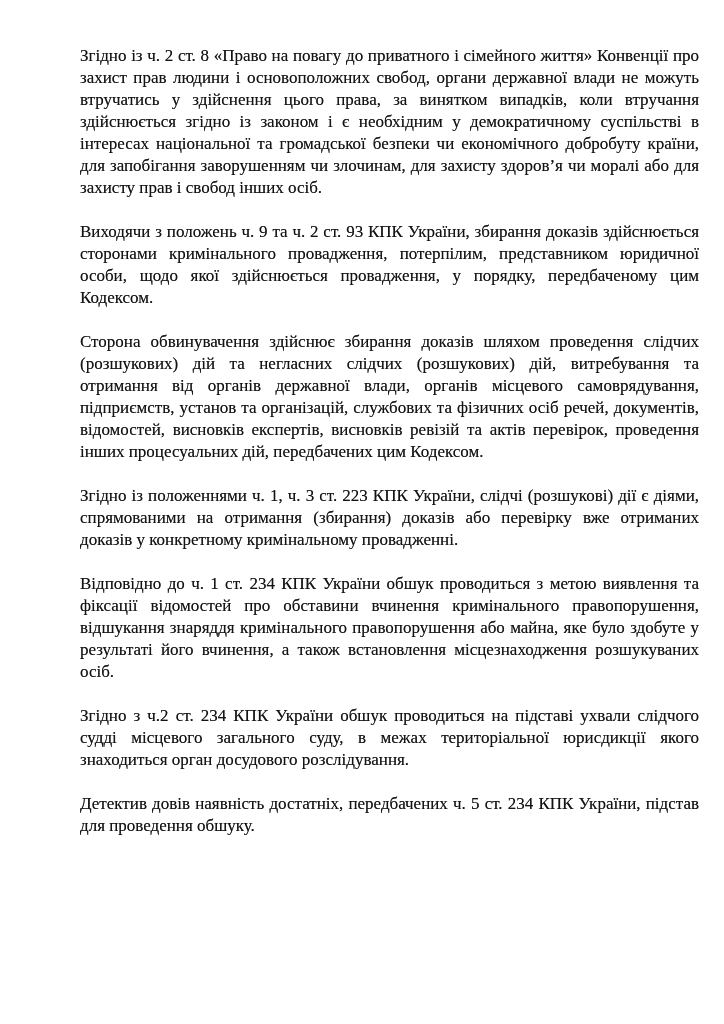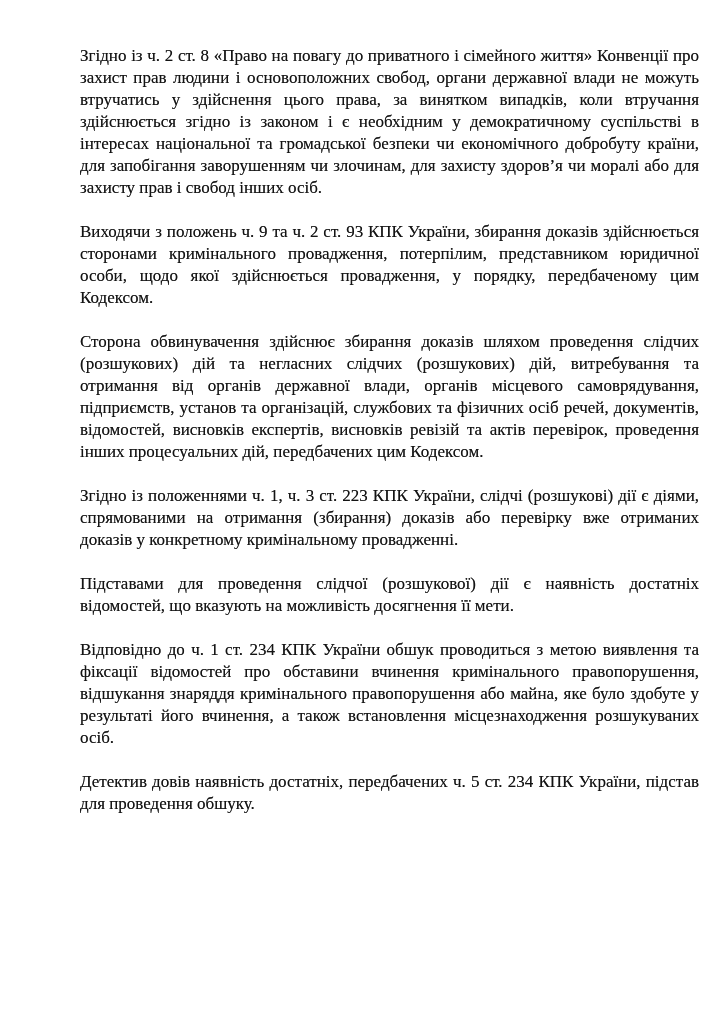--- a/index.html
+++ b/index.html
@@ -35,18 +35,18 @@
 </style>
 </head>
 <body>
 
 <div class="page">
   <div class="doc-body">
     <p class="para">Згідно із ч. 2 ст. 8 «Право на повагу до приватного і сімейного життя» Конвенції про захист прав людини і основоположних свобод, органи державної влади не можуть втручатись у здійснення цього права, за винятком випадків, коли втручання здійснюється згідно із законом і є необхідним у демократичному суспільстві в інтересах національної та громадської безпеки чи економічного добробуту країни, для запобігання заворушенням чи злочинам, для захисту здоров’я чи моралі або для захисту прав і свобод інших осіб.</p>
     <p class="para">Виходячи з положень ч. 9 та ч. 2 ст. 93 КПК України, збирання доказів здійснюється сторонами кримінального провадження, потерпілим, представником юридичної особи, щодо якої здійснюється провадження, у порядку, передбаченому цим Кодексом.</p>
     <p class="para">Сторона обвинувачення здійснює збирання доказів шляхом проведення слідчих (розшукових) дій та негласних слідчих (розшукових) дій, витребування та отримання від органів державної влади, органів місцевого самоврядування, підприємств, установ та організацій, службових та фізичних осіб речей, документів, відомостей, висновків експертів, висновків ревізій та актів перевірок, проведення інших процесуальних дій, передбачених цим Кодексом.</p>
     <p class="para">Згідно із положеннями ч. 1, ч. 3 ст. 223 КПК України, слідчі (розшукові) дії є діями, спрямованими на отримання (збирання) доказів або перевірку вже отриманих доказів у конкретному кримінальному провадженні.</p>
-    <p class="para">Підставами для проведення слідчої (розшукової) дії є наявність достатніх відомостей, що вказують на можливість досягнення її мети.</p>
     <p class="para">Відповідно до ч. 1 ст. 234 КПК України обшук проводиться з метою виявлення та фіксації відомостей про обставини вчинення кримінального правопорушення, відшукання знаряддя кримінального правопорушення або майна, яке було здобуте у результаті його вчинення, а також встановлення місцезнаходження розшукуваних осіб.</p>
+    <p class="para">Згідно з ч.2 ст. 234 КПК України обшук проводиться на підставі ухвали слідчого судді місцевого загального суду, в межах територіальної юрисдикції якого знаходиться орган досудового розслідування.</p>
     <p class="para">Детектив довів наявність достатніх, передбачених ч. 5 ст. 234 КПК України, підстав для проведення обшуку.</p>
 
   </div>
 </div>
 
 </body></html>

